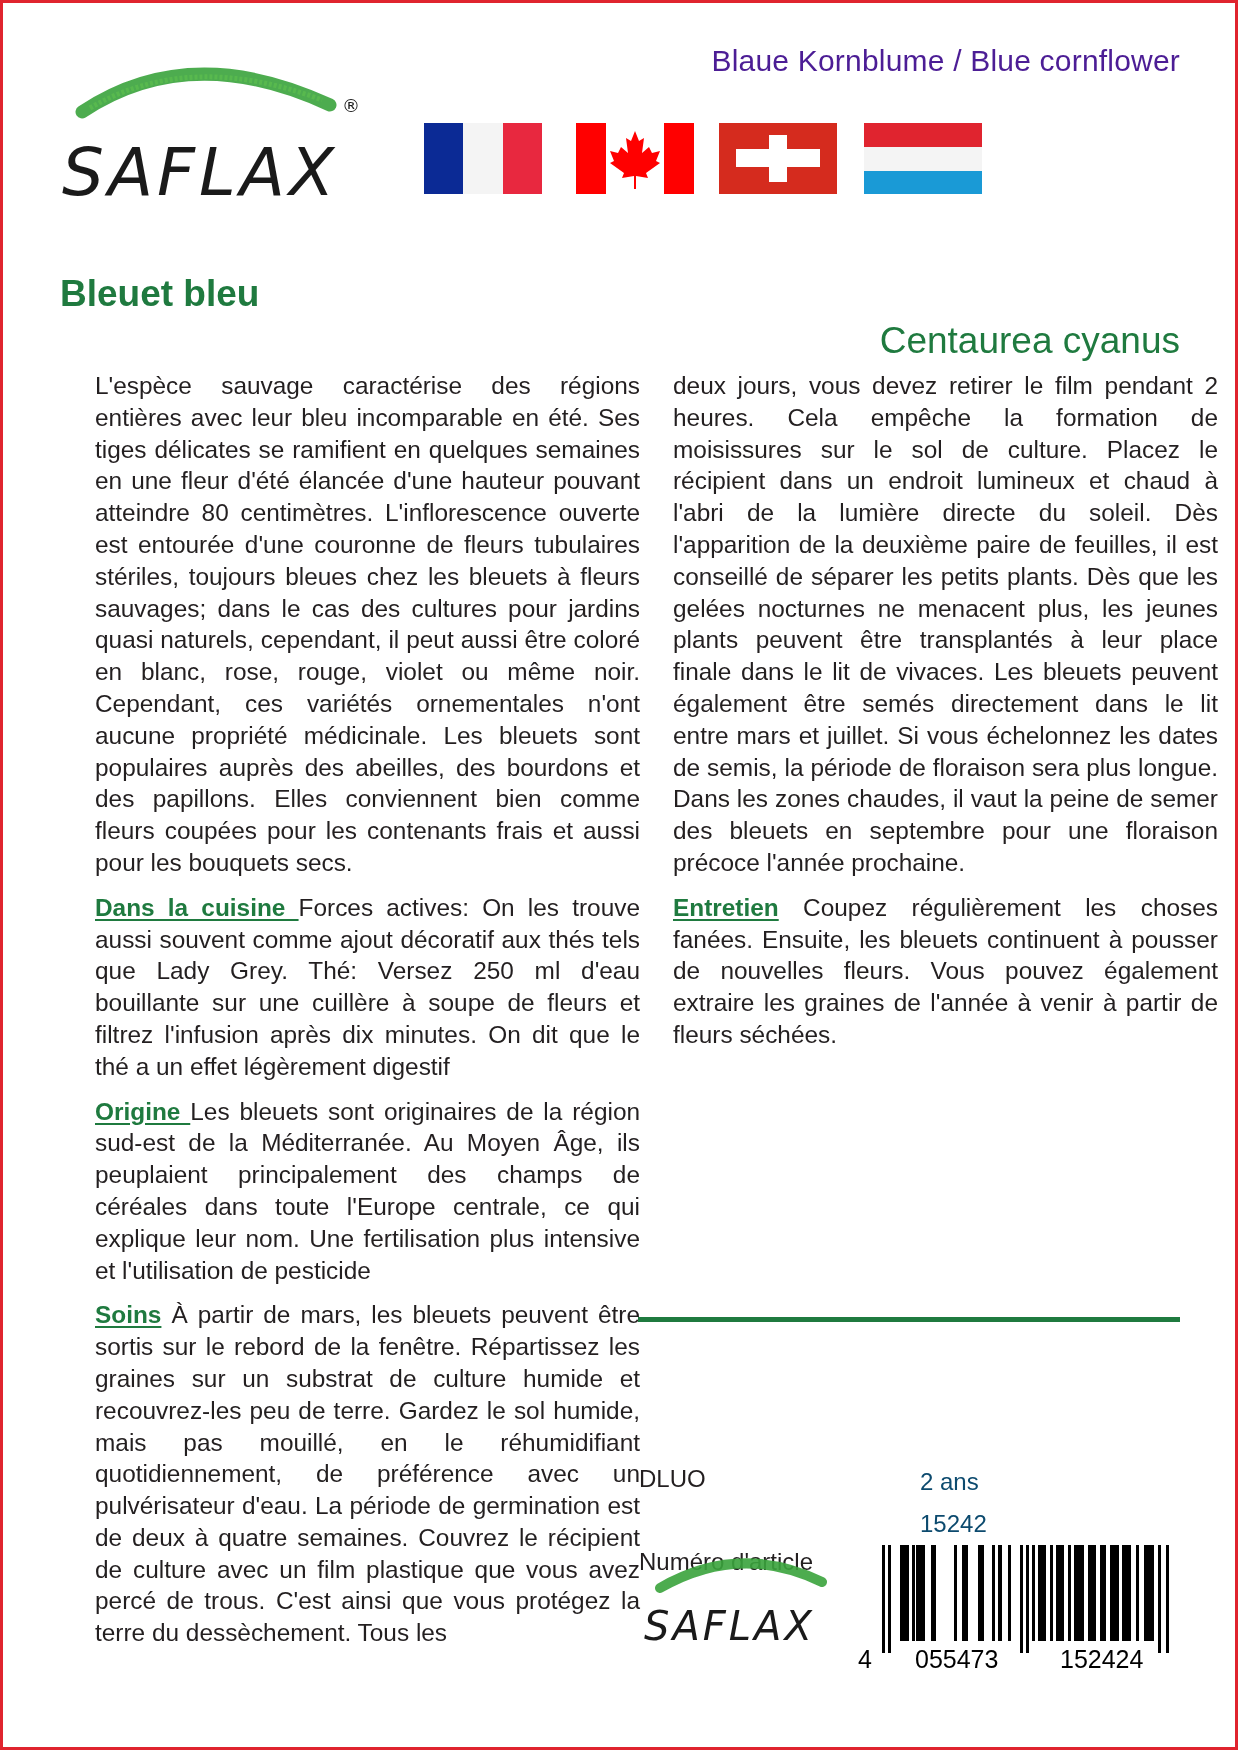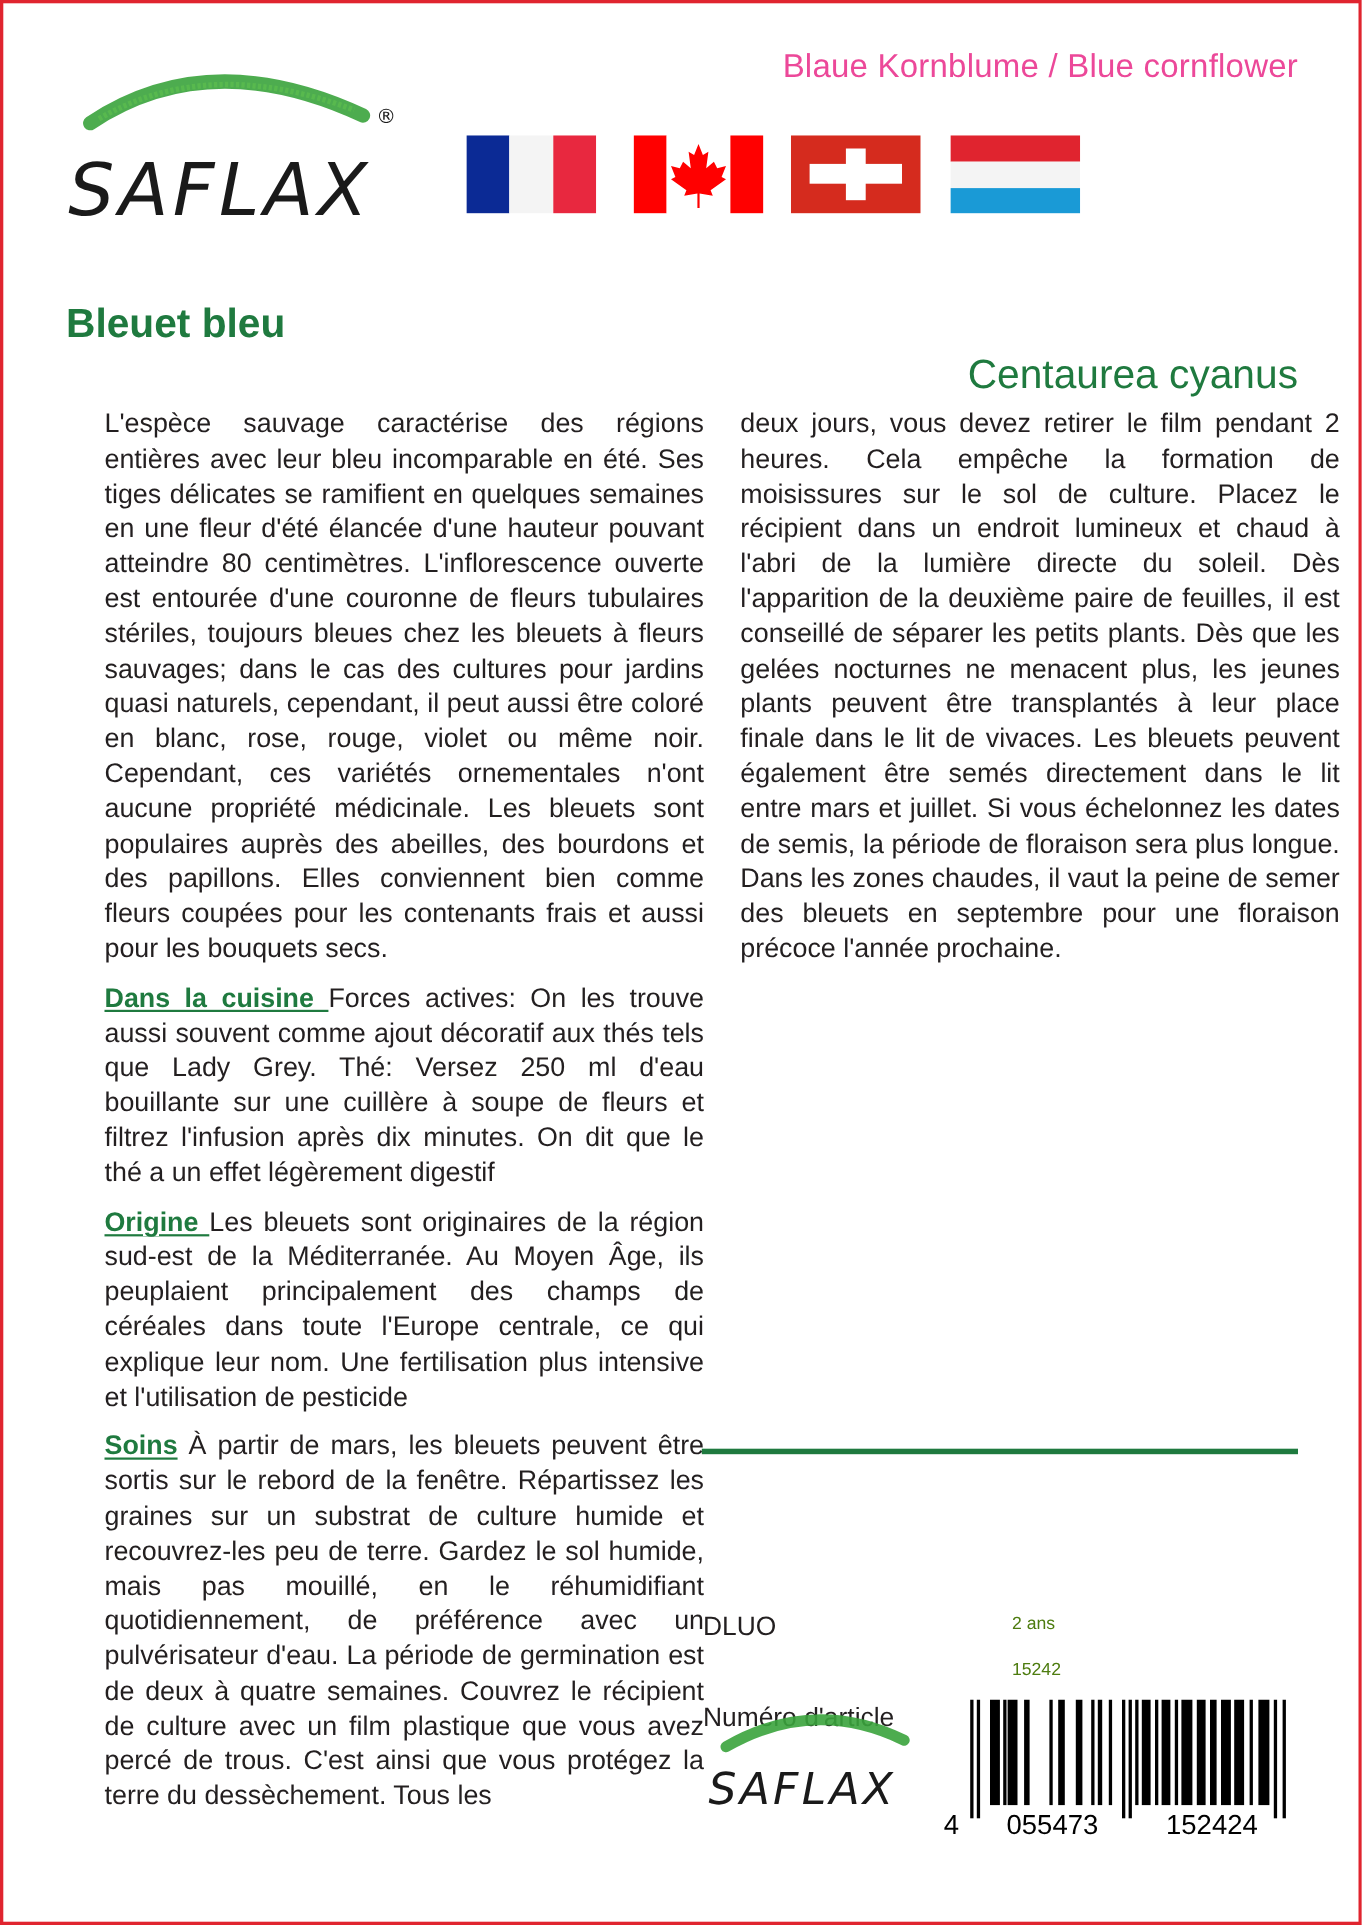--- a/index.html
+++ b/index.html
@@ -4,34 +4,34 @@
 <style>
   html, body { margin:0; padding:0; background:#ffffff; }
   body { width:1238px; height:1750px; position:relative; overflow:hidden;
          font-family:"Liberation Sans", "DejaVu Sans", sans-serif; color:#231f20; }
   .frame { position:absolute; left:0; top:0; width:1232px; height:1744px;
            border:3px solid #e0242f; }
   .logo { position:absolute; left:60px; top:50px; width:350px; height:160px; }
   .logo-small { position:absolute; left:640px; top:1550px; width:210px; height:100px; }
   .flags { position:absolute; top:123px; left:424px; height:72px; }
   .flag { position:absolute; top:0; width:118px; height:71px; }
-  .subtitle { position:absolute; right:58px; top:44px; font-size:30px; color:#ec4899;
+  .subtitle { position:absolute; right:58px; top:44px; font-size:30px; color:#4c1d95;
               letter-spacing:0.2px; }
   .title { position:absolute; left:60px; top:273px; font-size:37px; font-weight:bold; color:#1f7a3f; }
   .latin { position:absolute; right:58px; top:320px; font-size:37px; color:#1f7a3f; }
   .col { position:absolute; width:545px; font-size:24.4px; line-height:31.8px; text-align:justify;
          color:#231f20;margin-left:34px; }
   .col p { margin:0 0 13px 0; }
   .col-left { left:61px; top:370px; }
   .col-right { left:639px; top:370px; }
   .h { color:#1f7a3f; font-weight:bold; text-decoration:underline; text-decoration-thickness:2px;
        text-underline-offset:3px; }
   .rule { position:absolute; left:638px; top:1317px; width:542px; height:5px; background:#1f7a3f; }
   .meta { position:absolute; left:639px; font-size:24px; color:#231f20; }
-  .meta-val { position:absolute; left:920px; font-size:16px; color:#4d7c0f; }
+  .meta-val { position:absolute; left:920px; font-size:24px; color:#0c4a6e; }
   .barcode { position:absolute; left:860px; top:1545px; width:330px; height:140px; }
   .bc-digits { position:absolute; font-family:"Liberation Sans", sans-serif; font-size:25px; color:#000; }
 </style>
 </head>
 <body>
 
 <div class="frame"></div>
 
 <svg class="logo" viewBox="0 0 350 160">
   <path d="M22 62 Q 130 -10 270 55" stroke="#3aa33c" stroke-width="13" fill="none" stroke-linecap="round" opacity="0.9"></path>
@@ -77,20 +77,23 @@
   <p>
     <span class="h">Origine </span><span>Les bleuets sont originaires de la région sud-est de la Méditerranée. Au Moyen Âge, ils peuplaient principalement des champs de céréales dans toute l'Europe centrale, ce qui explique leur nom. Une fertilisation plus intensive et l'utilisation de pesticide</span>
   </p>
   <p>
     <span class="h">Soins</span><span> À partir de mars, les bleuets peuvent être sortis sur le rebord de la fenêtre. Répartissez les graines sur un substrat de culture humide et recouvrez-les peu de terre. Gardez le sol humide, mais pas mouillé, en le réhumidifiant quotidiennement, de préférence avec un pulvérisateur d'eau. La période de germination est de deux à quatre semaines. Couvrez le récipient de culture avec un film plastique que vous avez percé de trous. C'est ainsi que vous protégez la terre du dessèchement. Tous les</span>
   </p>
 </div>
 
 <div class="col col-right">
   <p>deux jours, vous devez retirer le film pendant 2 heures. Cela empêche la formation de moisissures sur le sol de culture. Placez le récipient dans un endroit lumineux et chaud à l'abri de la lumière directe du soleil. Dès l'apparition de la deuxième paire de feuilles, il est conseillé de séparer les petits plants. Dès que les gelées nocturnes ne menacent plus, les jeunes plants peuvent être transplantés à leur place finale dans le lit de vivaces. Les bleuets peuvent également être semés directement dans le lit entre mars et juillet. Si vous échelonnez les dates de semis, la période de floraison sera plus longue. Dans les zones chaudes, il vaut la peine de semer des bleuets en septembre pour une floraison précoce l'année prochaine.</p>
+  <p>
+    <span class="h">Entretien</span><span> Coupez régulièrement les choses fanées. Ensuite, les bleuets continuent à pousser de nouvelles fleurs. Vous pouvez également extraire les graines de l'année à venir à partir de fleurs séchées.</span>
+  </p>
 </div>
 
 <div class="rule"></div>
 
 <div class="meta" style="top:1465px">DLUO</div>
 <div class="meta-val" style="top:1468px">2 ans</div>
 <div class="meta" style="top:1548px">Numéro d'article</div>
 <div class="meta-val" style="top:1510px">15242</div>
 
 <svg class="logo-small" viewBox="0 0 210 100">

